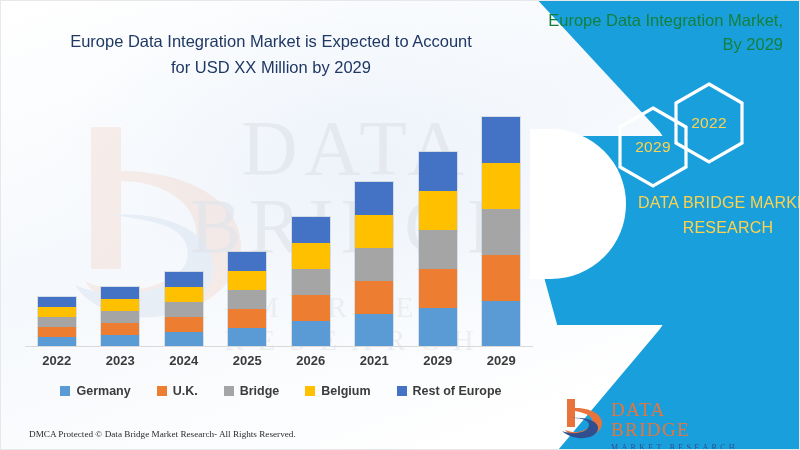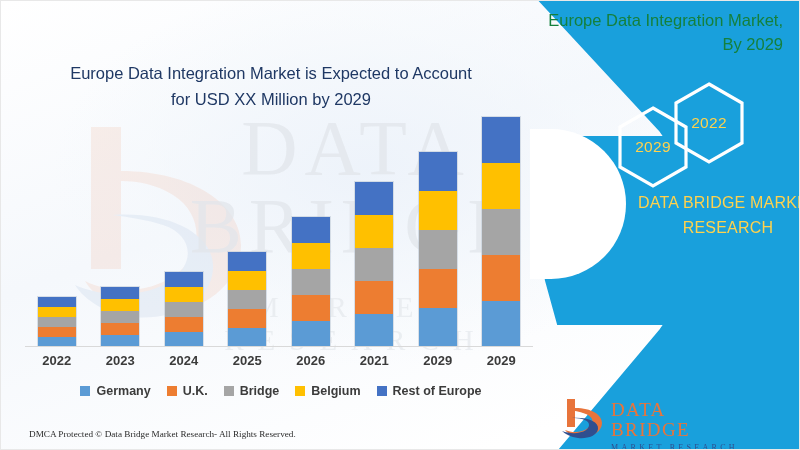--- a/index.html
+++ b/index.html
@@ -136,21 +136,20 @@
   
   .chart-title {
     position: absolute;
     left: 58px;
     top: 28px;
     width: 424px;
     text-align: center;
     color: #1f3864;
     font-size: 16.5px;
     line-height: 1.55;
-    margin-top: 32px;
   }
 
   
   .plot {
     position: absolute;
     left: 24px;
     top: 95px;
     width: 508px;
     height: 251px;
   }
@@ -198,21 +197,21 @@
   }
 
   
   .legend {
     position: absolute;
     left: 30px;
     top: 383px;
     width: 500px;
     display: flex;
     justify-content: center;
-    gap: 16px;
+    gap: 26px;
     align-items: center;
   }
   .legend-item {
     display: flex;
     align-items: center;
     gap: 6px;
     font-size: 12.5px;
     color: #3b3b3b;
     font-weight: 600;
   }

